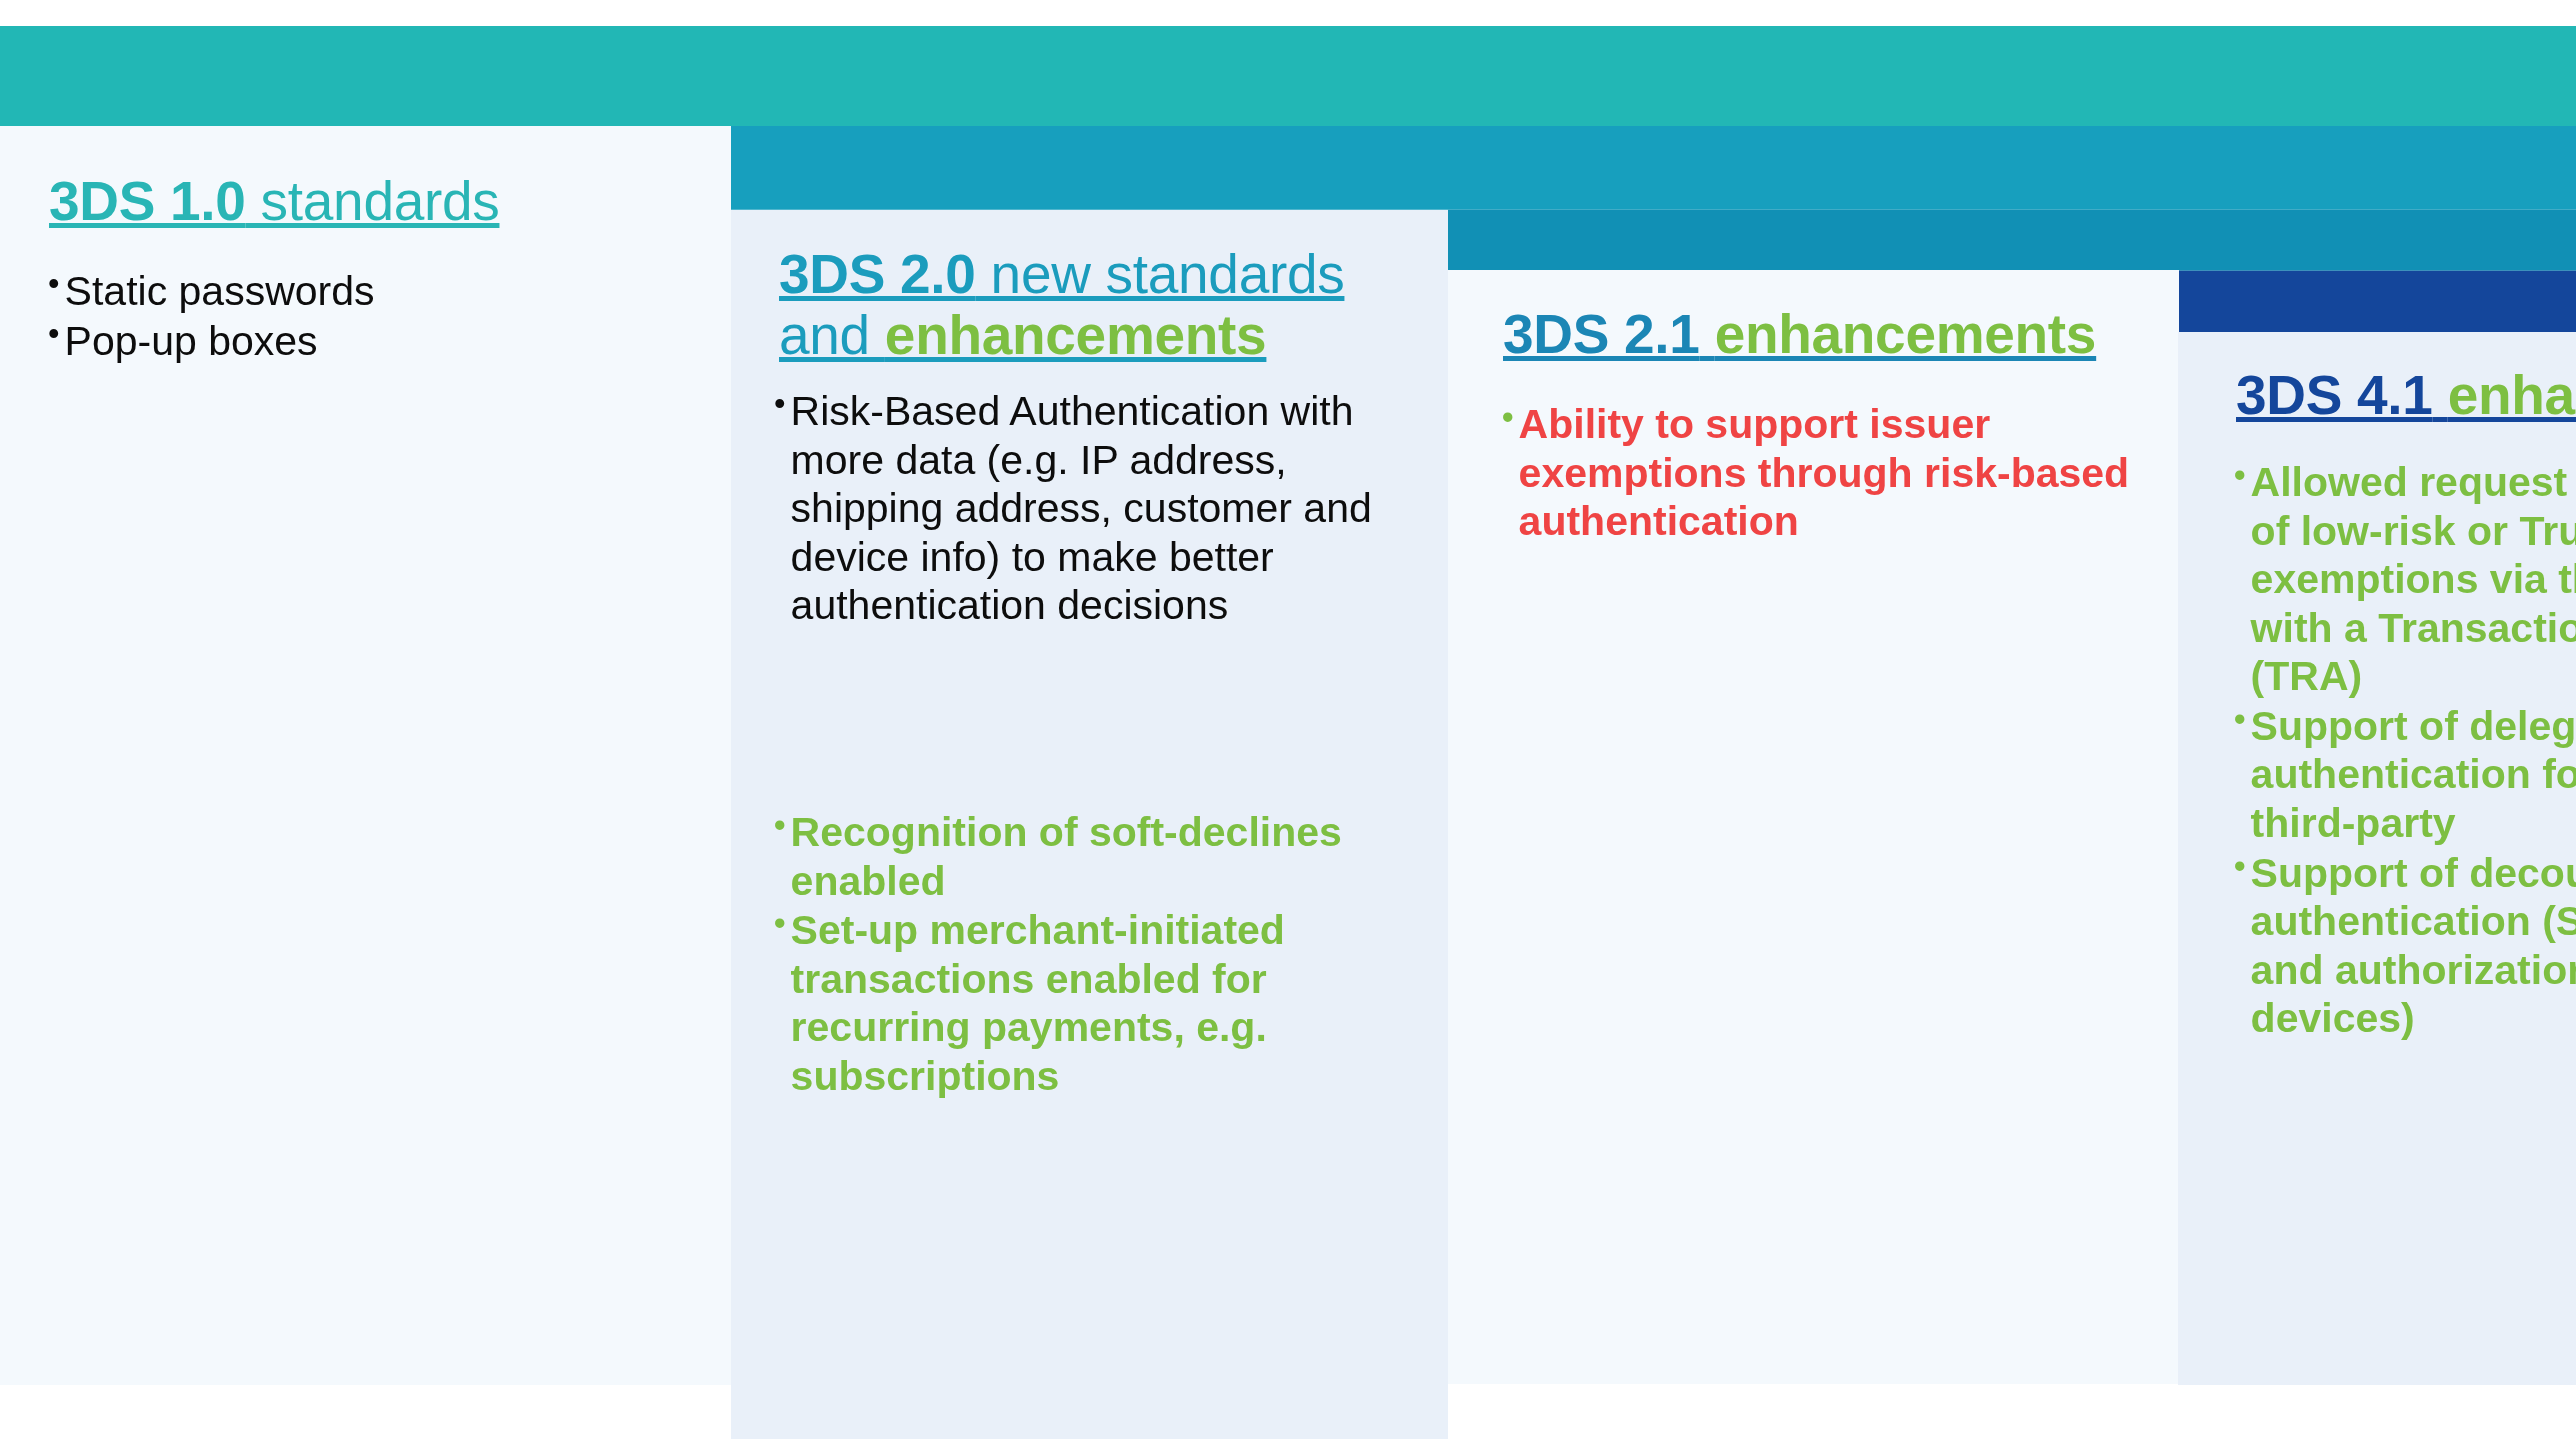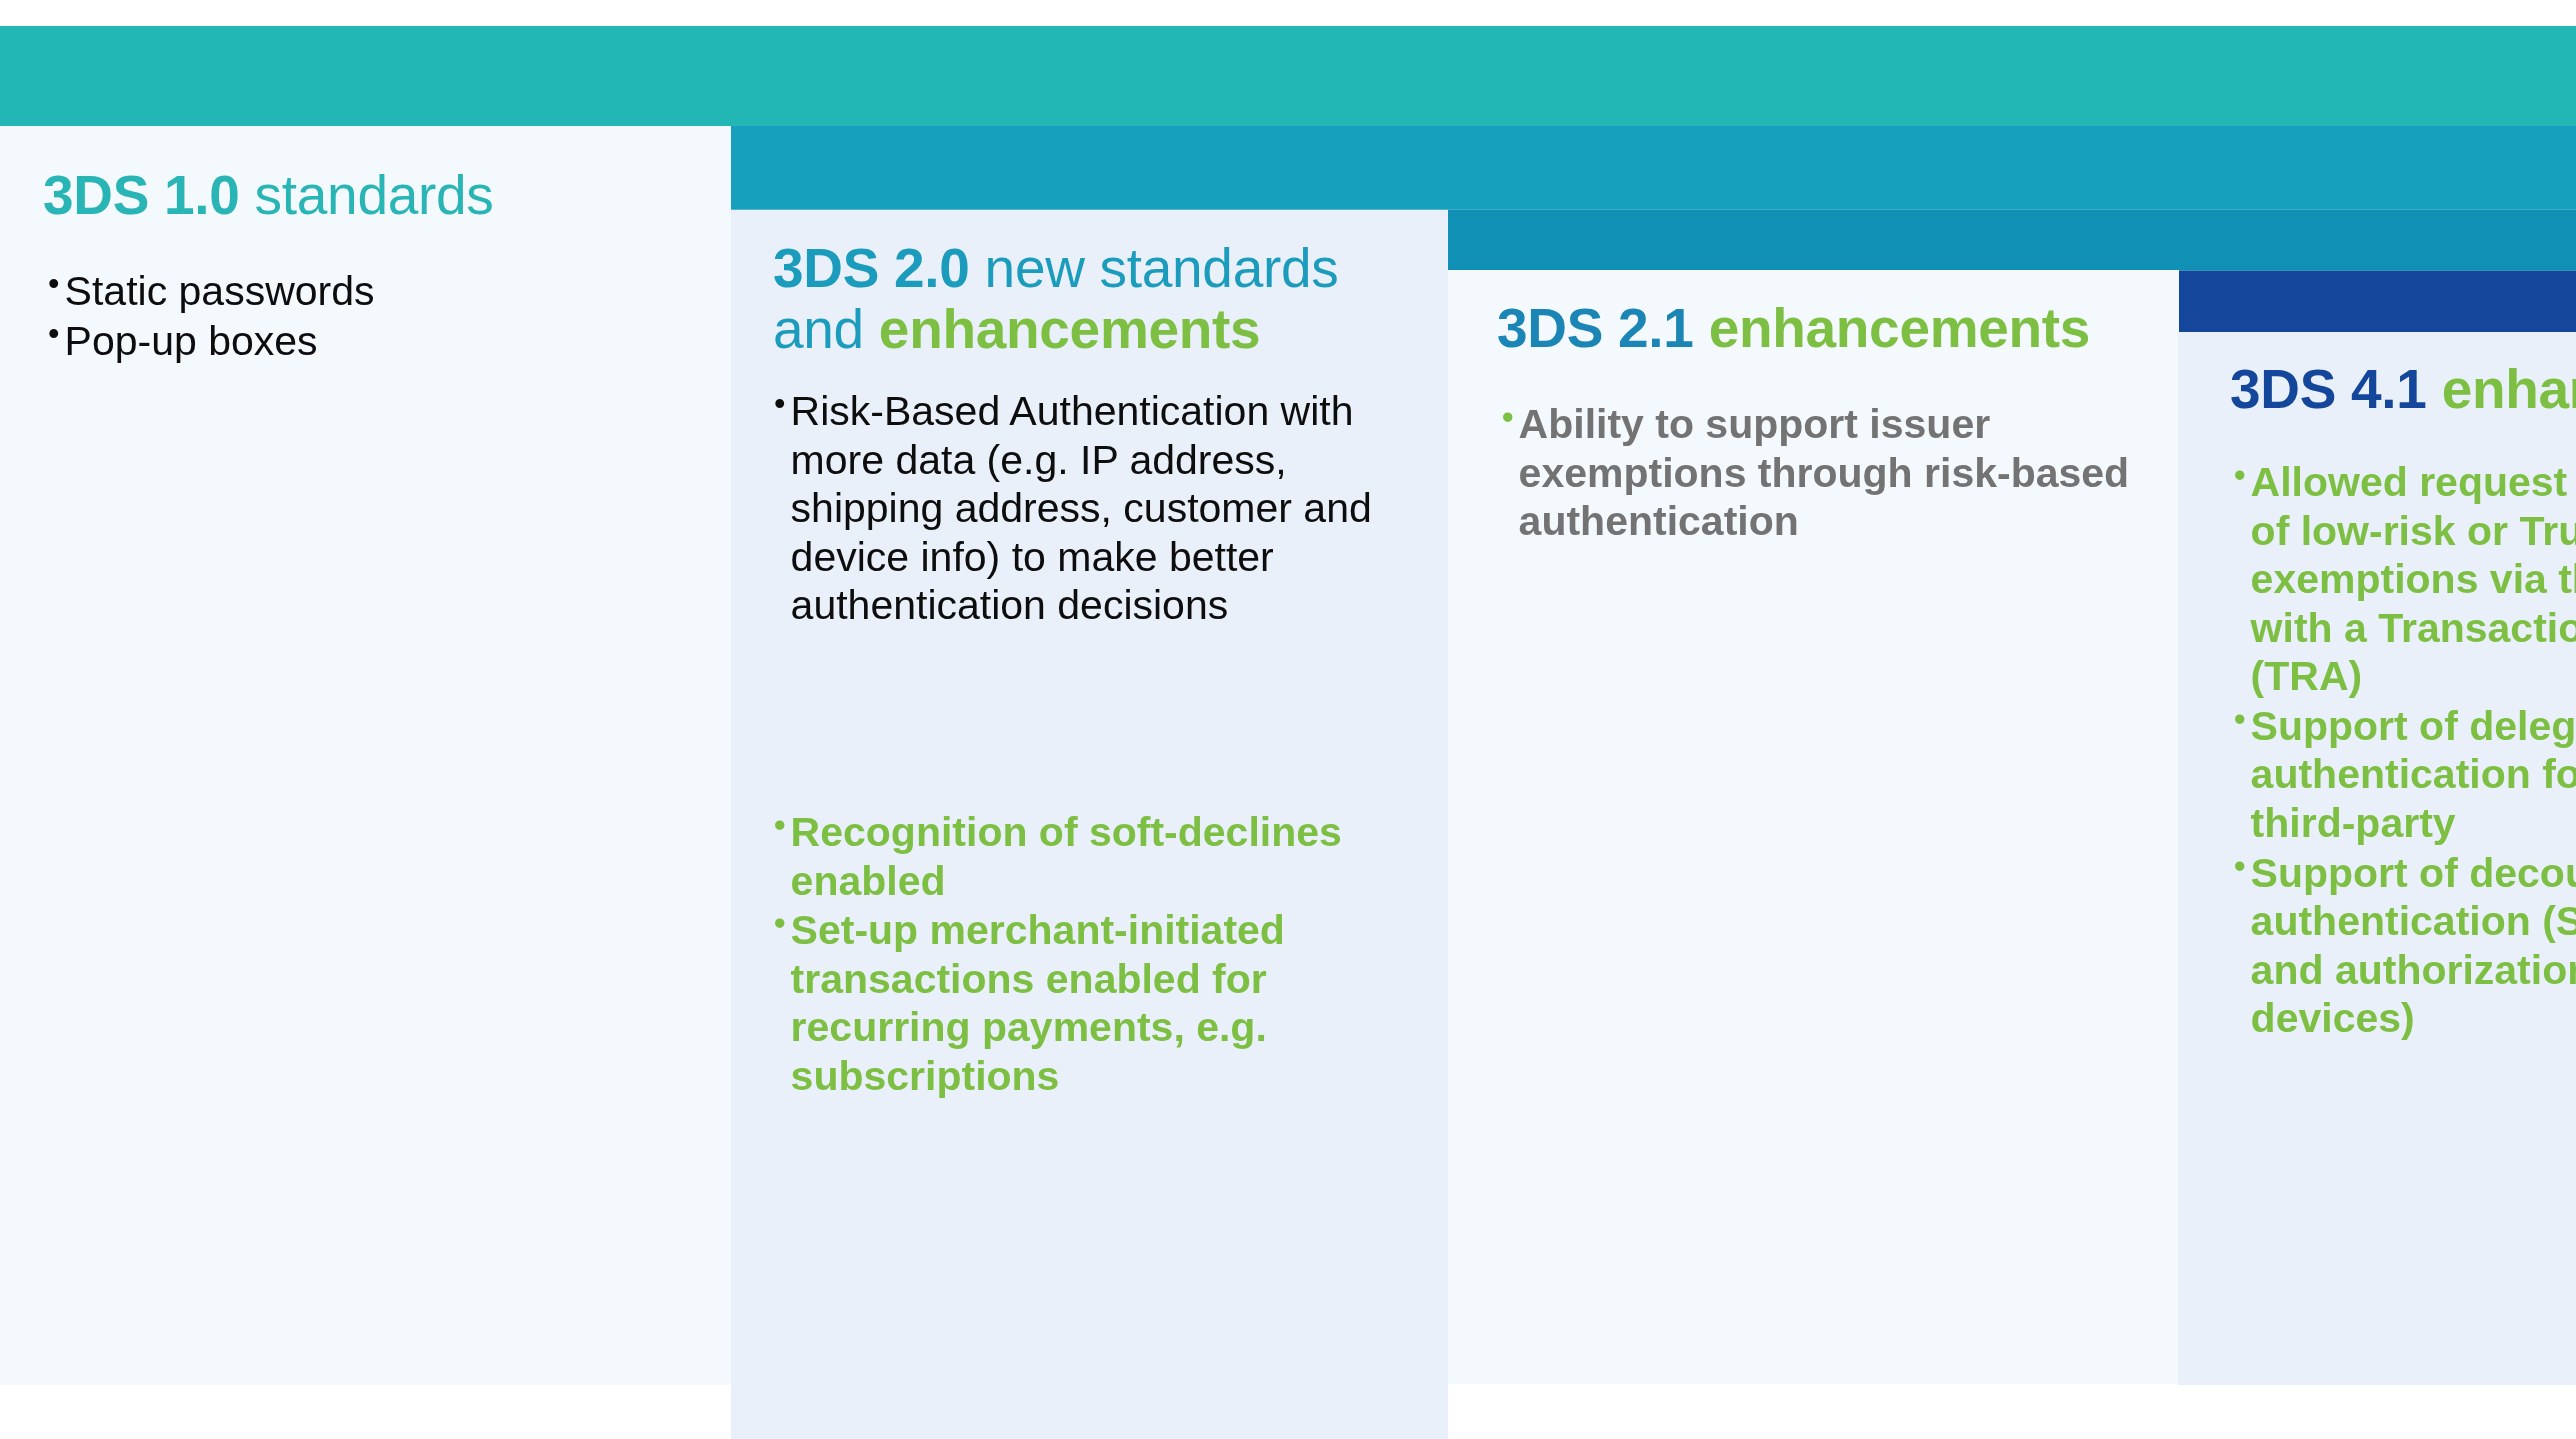--- a/index.html
+++ b/index.html
@@ -37,22 +37,23 @@
   .column {
     position: absolute;
     box-sizing: border-box;
     z-index: 2;
   }
 
   .col-title {
     font-weight: bold;
     line-height: 1.12;
     letter-spacing: -0.3px;
-    margin: 8px;
-    padding: 0;
+    margin: 14px;
+    padding: 0;
+    text-decoration: underline;
   }
   .col-title .soft { font-weight: normal; }
 
   .bullets {
     list-style: none;
     margin: 12px;
     padding: 0;
   }
   .bullets li {
     position: relative;
@@ -143,21 +144,21 @@
     font-size: 55px;
     color: #1b86b5;
   }
   #col3 .col-title .accent { color: #7dbf42; font-weight: bold; }
   #col3 .bullets {
     position: absolute;
     left: 38px;
     top: 118px;
     width: 670px;
     font-size: 41px;
-    color: #737373;
+    color: #ef4444;
   }
   #col3 .bullets li::before { color: #7dbf42; }
 
   
   #col4 {
     left: 2178px;
     top: 332px;
     width: 827px;
     height: 1053px;
     background: #e9f0f9;

